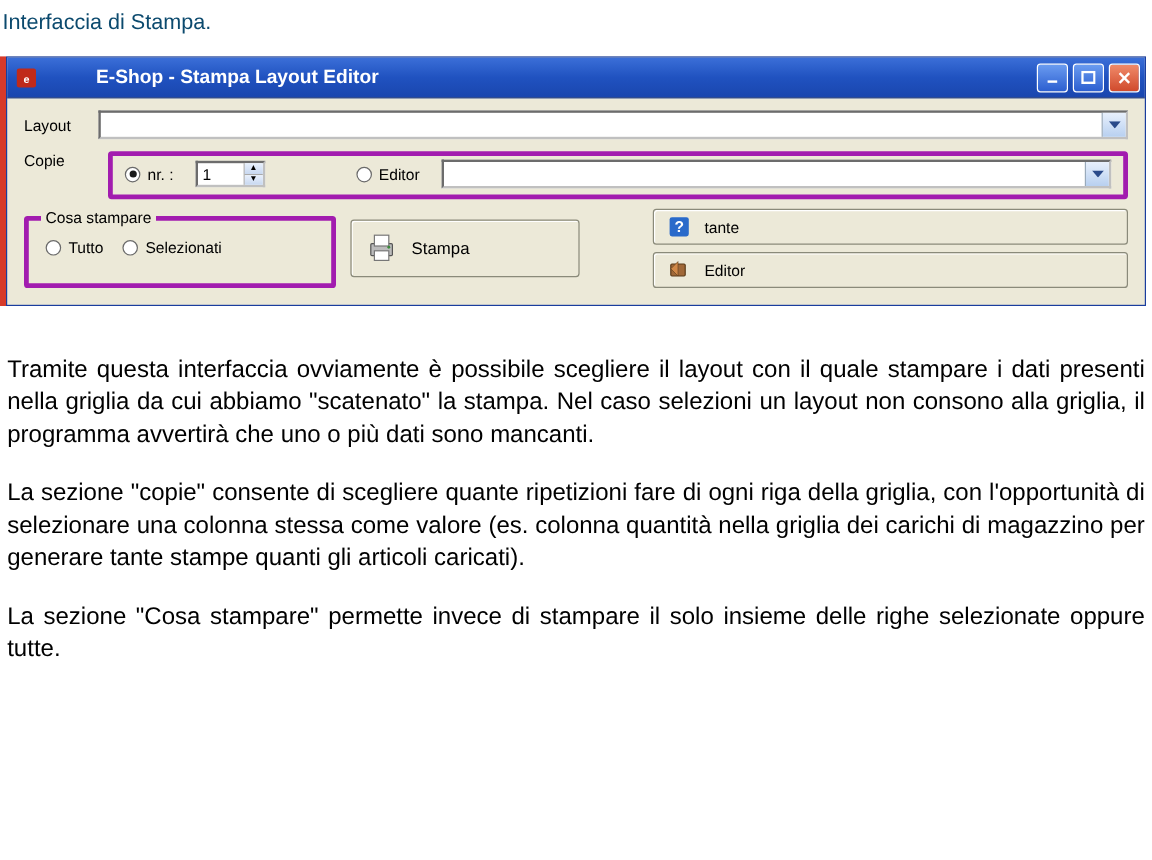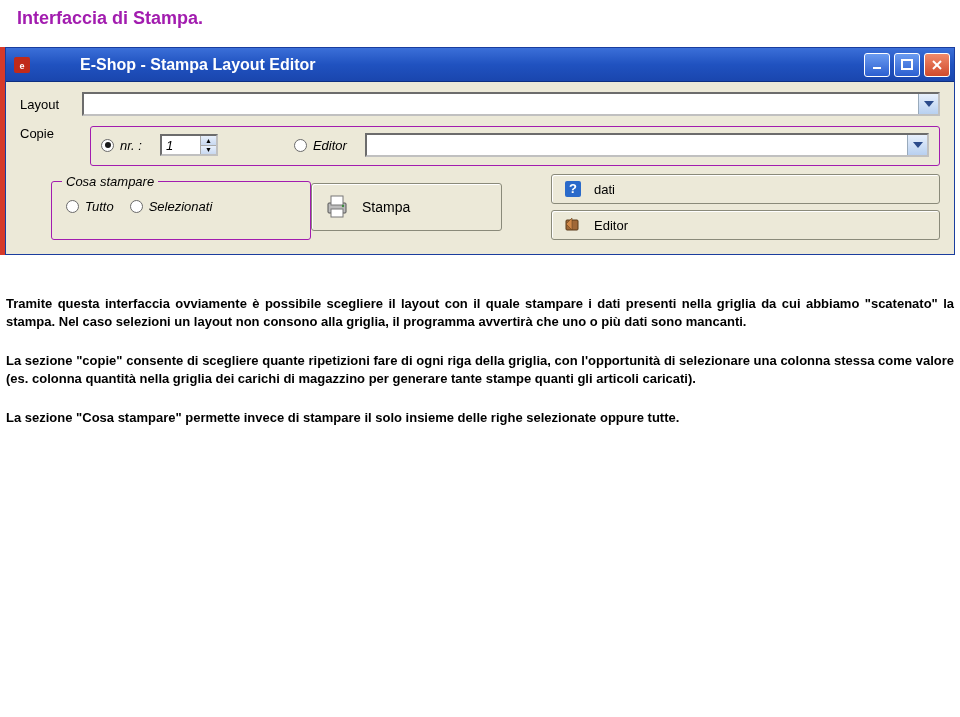--- a/index.html
+++ b/index.html
@@ -9,23 +9,23 @@
     font-family: Verdana, Arial, sans-serif;
     background: #fff;
     width: 960px;
   }
   .page {
     padding: 0;
   }
   .doc-title {
     font-family: Verdana, Arial, sans-serif;
     font-size: 18px;
-    font-weight: bold;
-    color: #a21caf;
-    margin: 8px 0 18px 17px;
+    font-weight: normal;
+    color: #0c4a6e;
+    margin: 8px 0 18px 2px;
   }
 
   
   .window-wrap {
     border-left: 5px solid #d63a2a;
     margin: 0 0 40px 0;
   }
   .window {
     margin: 0;
     border: 1px solid #1a3d9e;
@@ -99,25 +99,24 @@
   }
   .combo .combo-btn {
     width: 20px; height: 100%;
     background: linear-gradient(to bottom, #e8f0fc, #b8d0f0);
     border-left: 1px solid #9ab;
     display: flex; align-items: center; justify-content: center;
   }
 
   
   fieldset {
-    border: 1px solid #a21caf;
+    border: 4px solid #a21caf;
     border-radius: 3px;
     padding: 6px 10px 8px 10px;
     margin: 0;
-    font-style: italic;
   }
   .copie-row {
     display: flex;
     gap: 10px;
   }
   .copie-box {
     flex: 1;
     display: flex;
     align-items: center;
     gap: 18px;
@@ -161,22 +160,22 @@
     background: linear-gradient(to bottom,#e8f0fc,#c8d8f0);
     display:flex; align-items:center; justify-content:center;
     font-size: 7px; line-height: 1;
     border-bottom: 1px solid #aaa;
   }
   .spinbox .spin-btns div:last-child { border-bottom: none; }
 
   
   .bottom {
     display: flex;
+    gap: 12px;
     margin-top: 8px;
-    margin-left: 31px;
   }
   .cosa-fieldset {
     flex: 0 0 260px;
   }
   .cosa-fieldset legend {
     font-size: 13px;
     padding: 0 4px;
   }
   .cosa-radios {
     display: flex;
@@ -206,26 +205,25 @@
   .btn.big .btn-icon { width: 30px; height: 30px; }
   .right-btns {
     flex: 1;
     display:flex; flex-direction: column; gap: 6px;
     justify-content: center;
   }
 
   
   .para {
     font-family: Verdana, Arial, sans-serif;
-    font-size: 13px;
+    font-size: 20px;
     color: #000;
     margin: 0 6px 22px 6px;
     text-align: justify;
     line-height: 1.35;
-    font-weight: bold;
   }
 </style>
 </head>
 <body>
 
 <div class="page">
   <div class="doc-title">Interfaccia di Stampa.</div>
 
   <div class="window-wrap">
     <div class="window">
@@ -332,21 +330,21 @@
           </div>
 
           <div class="right-btns">
             <div class="btn">
               <span class="btn-icon">
                 <svg width="18" height="18" viewBox="0 0 18 18">
                   <rect x="1" y="1" width="16" height="16" rx="2" fill="#2a6aca"></rect>
                   <text x="9" y="13" text-anchor="middle" font-size="13" fill="#fff" font-family="Arial" font-weight="bold">?</text>
                 </svg>
               </span>
-              <span>dati</span>
+              <span>tante</span>
             </div>
             <div class="btn">
               <span class="btn-icon">
                 <svg width="18" height="18" viewBox="0 0 18 18">
                   <rect x="2" y="4" width="12" height="10" rx="1" fill="#a06838" stroke="#5a3a18"></rect>
                   <polygon points="8,2 2,8 8,14" fill="#d08848" stroke="#5a3a18" stroke-width="0.5"></polygon>
                 </svg>
               </span>
               <span>Editor</span>
             </div>

